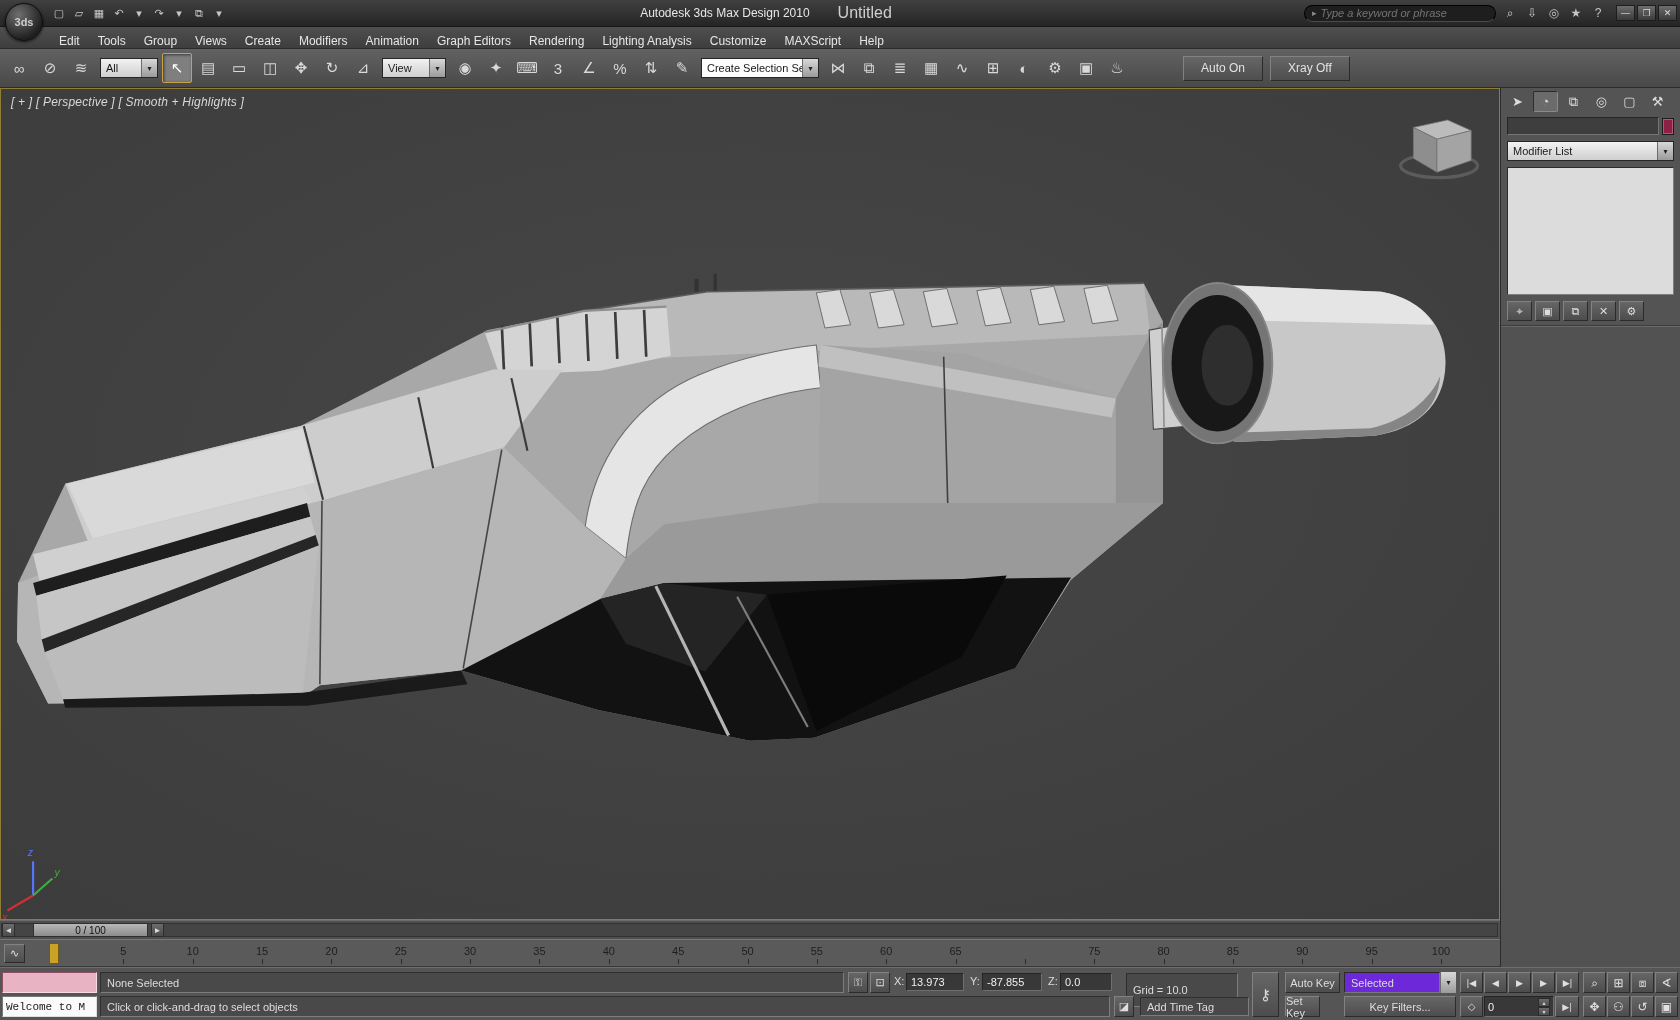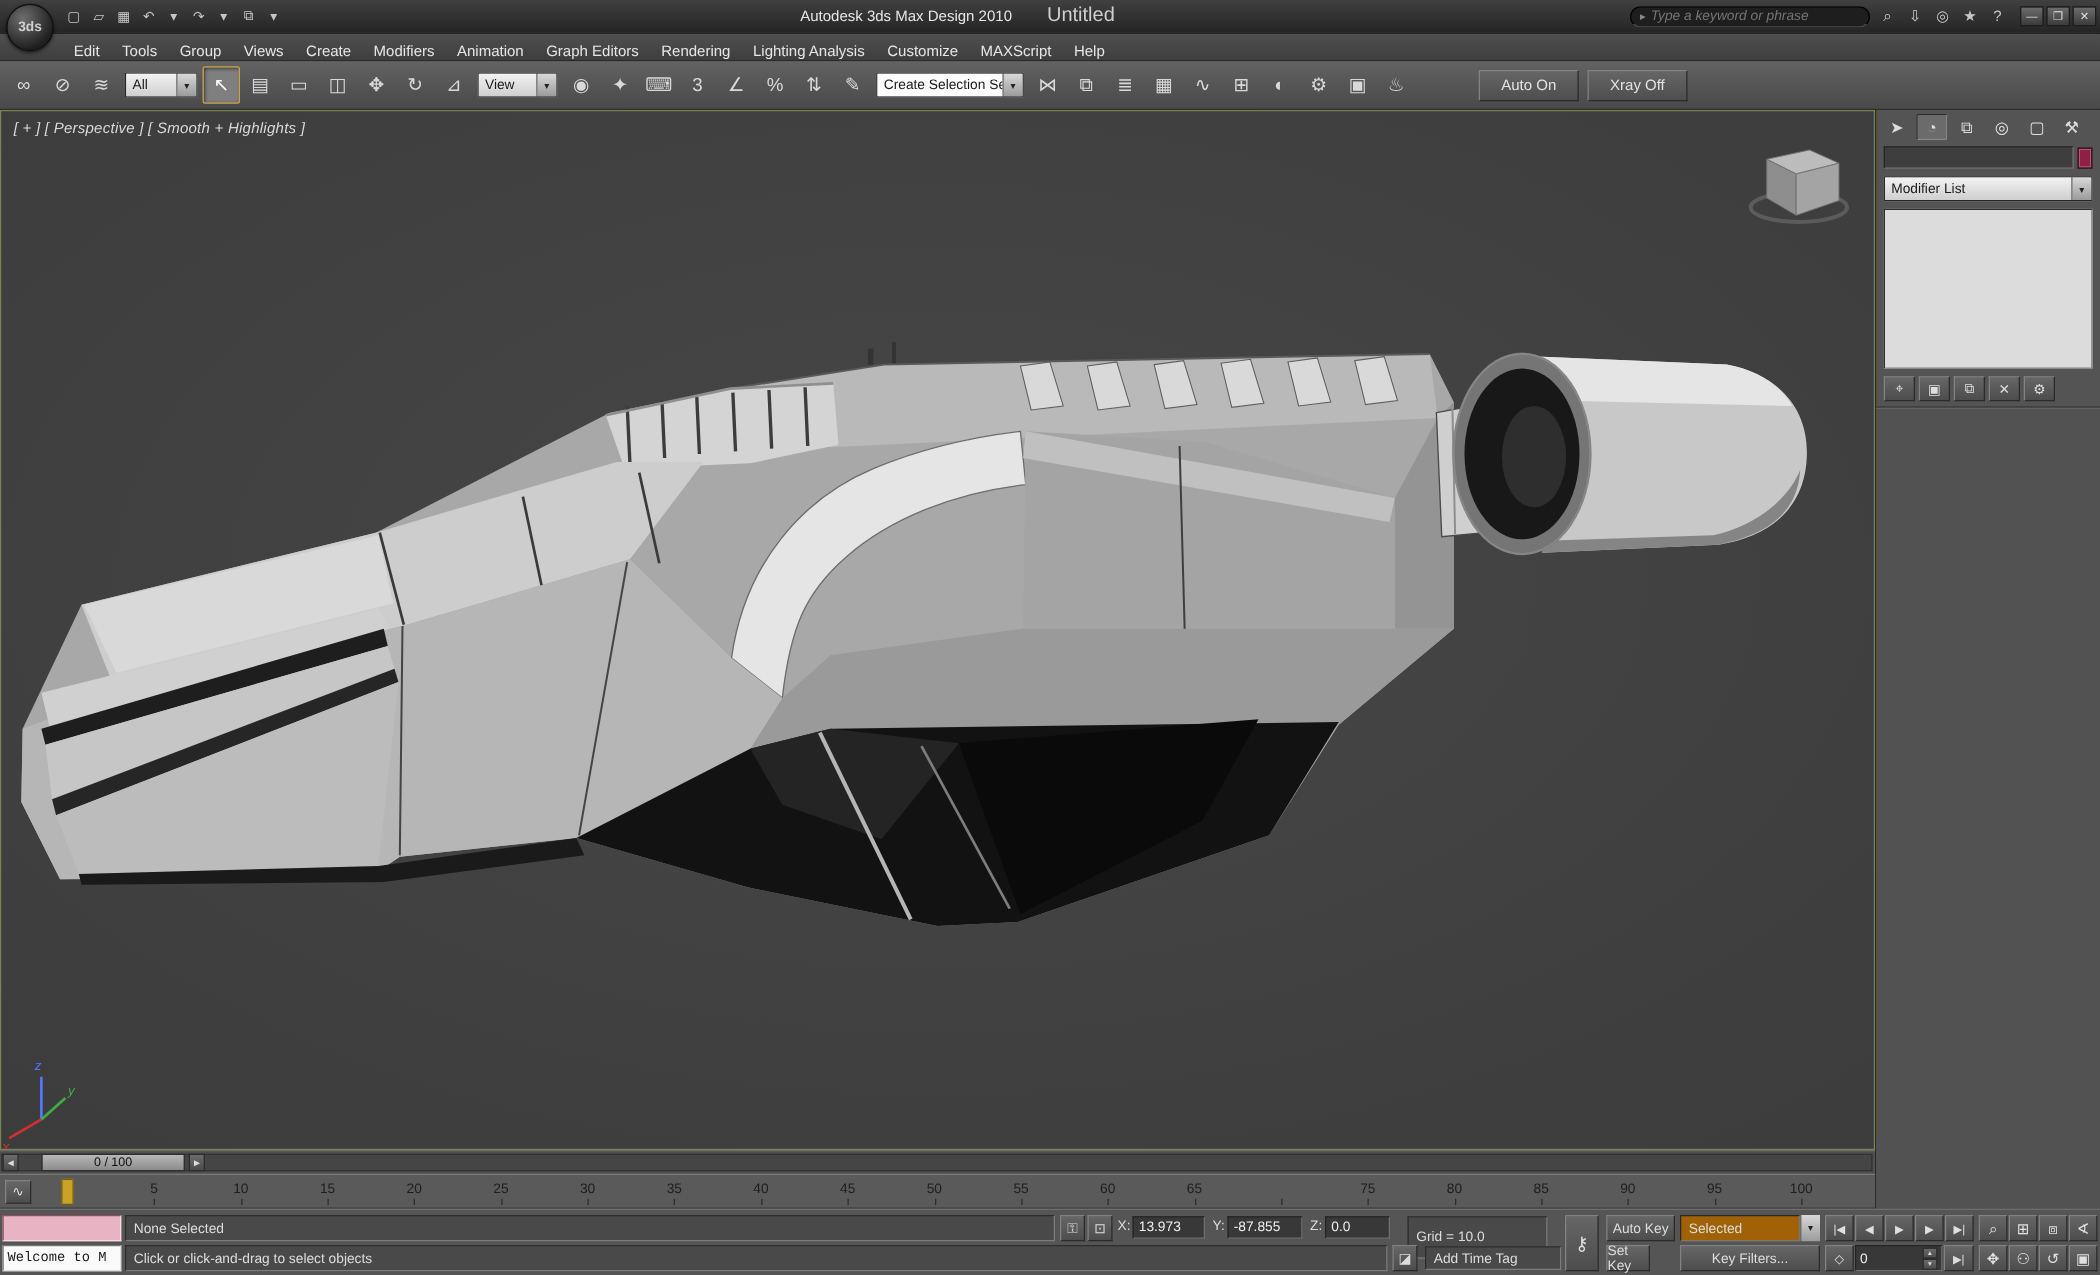--- a/index.html
+++ b/index.html
@@ -95,21 +95,21 @@
   #x-field { left:906px; top:5px; width:58px; height:18px; padding:0 4px; }
   #y-field { left:982px; top:5px; width:60px; height:18px; padding:0 4px; }
   #z-field { left:1060px; top:5px; width:52px; height:18px; padding:0 4px; }
   #grid-field { left:1126px; top:5px; width:112px; height:34px; padding:0 6px; }
   #adaptive-btn { left:1114px; top:28px; width:20px; height:21px; justify-content:center; }
   #addtag-field { left:1140px; top:29px; width:109px; height:19px; padding:0 6px; }
   #key-big { left:1252px; top:4px; width:27px; height:45px; justify-content:center; font-size:15px; }
   #autokey-btn { left:1285px; top:4px; width:55px; height:21px; justify-content:center; }
   #setkey-btn { left:1285px; top:28px; width:35px; height:21px; justify-content:center; }
   #selected-combo { left:1344px; top:4px; width:112px; height:21px; }
-  #selected-combo .dval { flex:1; background:#a16207; border:1px solid; border-color:#2a2a2a #777 #777 #2a2a2a;
+  #selected-combo .dval { flex:1; background:#6d28d9; border:1px solid; border-color:#2a2a2a #777 #777 #2a2a2a;
     height:100%; display:flex; align-items:center; padding:0 6px; color:#ddd; }
   #selected-combo .carw { height:100%; }
   #keyfilters-btn { left:1344px; top:28px; width:112px; height:21px; justify-content:center; }
   #pb1 { left:1460px; top:4px; }
   #pb2 { left:1460px; top:28px; }
   #keymode-btn { width:23px; height:21px; justify-content:center; display:flex; align-items:center; font-size:10px; margin-right:1px; }
   #frame-field { width:70px; height:21px; display:flex; align-items:center; padding:0 3px; margin-right:1px; position:relative; }
   #frame-input { flex:1; background:transparent; border:none; outline:none; color:#eee; font-size:11px; font-family:"Liberation Sans",sans-serif; width:40px; }
   #frame-spinner { display:flex; flex-direction:column; width:12px; }
   #frame-spinner div { height:9px; display:flex; align-items:center; justify-content:center; font-size:6px;

